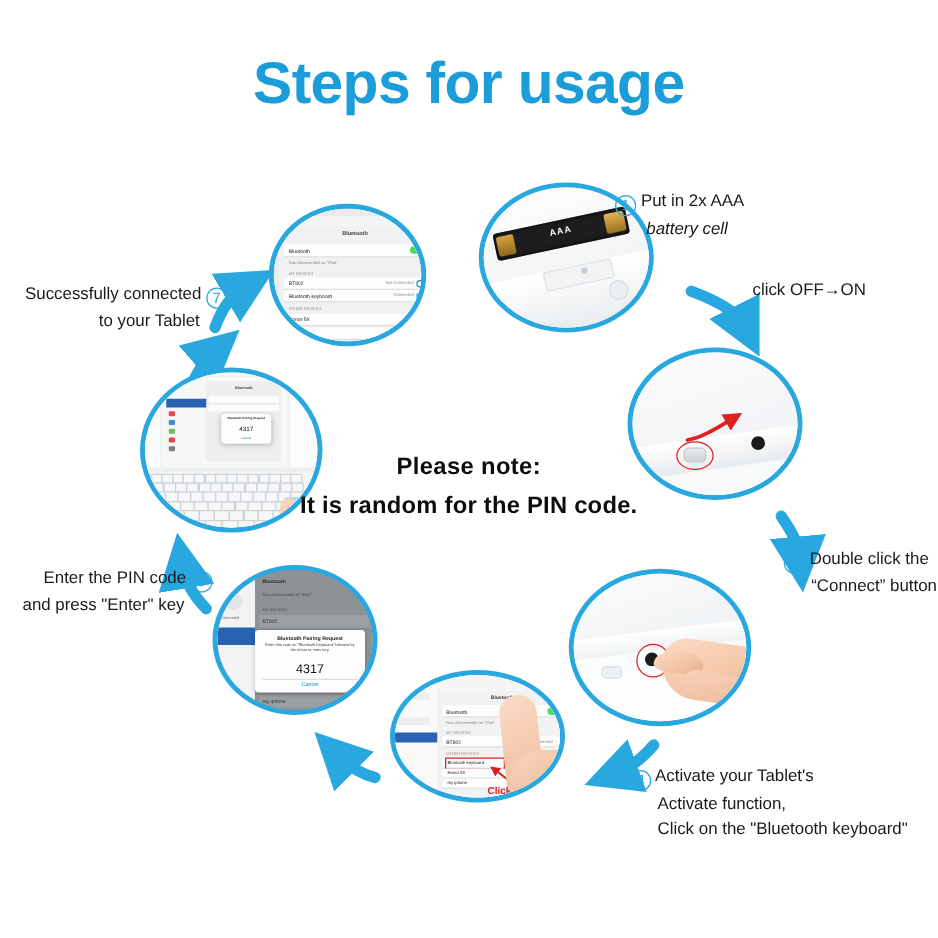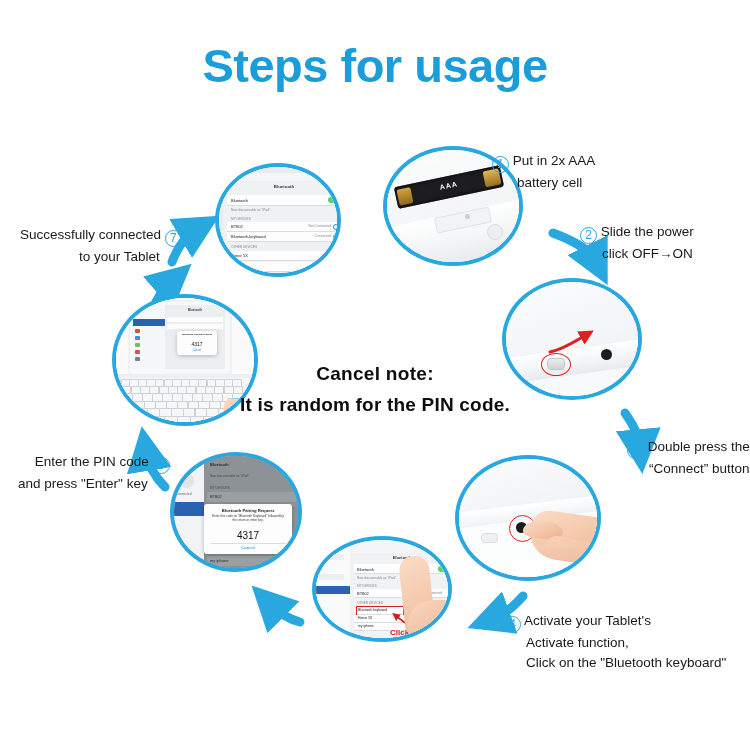--- a/index.html
+++ b/index.html
@@ -405,32 +405,30 @@
         <div class="rowlab" style="left:8px;top:80px;">Honor 5X</div>
         <div class="row" style="left:4px;top:89px;right:3px;height:9px;"></div>
         <div class="rowlab" style="left:8px;top:91px;">my iphone</div>
       </div>
     </div>
   </div>
 
   <div class="step" style="left:492px;top:131px;margin-top:20px;">
     <div class="ln"><span class="num">1</span>
       <span>Put in 2x AAA</span></div>
-    <div class="ln" style="padding-left:25px;"><span>battery cell</span></div>
+    <div class="ln" style="padding-left:25px;font-style:italic;"><span>battery cell</span></div>
   </div>
 
   <div class="step" style="left:580px;top:222px;">
-    <div class="ln"><span class="num">2</span>
-      <span>Slide the power</span></div>
     <div class="ln" style="padding-left:22px;"><span>click OFF→ON</span></div>
   </div>
 
   <div class="step" style="left:627px;top:437px;">
     <div class="ln"><span class="num">3</span>
-      <span>Double press the</span></div>
+      <span>Double click the</span></div>
     <div class="ln" style="padding-left:22px;"><span>“Connect” button</span></div>
   </div>
 
   <div class="step" style="left:504px;top:611px;">
     <div class="ln"><span class="num">4</span>
       <span>Activate your Tablet's</span></div>
     <div class="ln" style="padding-left:22px;"><span>Activate function,</span></div>
     <div class="ln" style="padding-left:22px;"><span>Click on the "Bluetooth keyboard"</span></div>
   </div>
 
@@ -440,16 +438,16 @@
       <span class="num">6</span></div>
     <div class="ln" style="padding-right:22px;"><span>and press "Enter" key</span></div>
   </div>
 
   <div class="step" style="left:20px;top:225px;text-align:right;">
     <div class="ln"><span>Successfully connected</span>
       <span class="num">7</span></div>
     <div class="ln" style="padding-right:22px;"><span>to your Tablet</span></div>
   </div>
 
-  <div class="note note-1">Cancel note:</div>
+  <div class="note note-1">Please note:</div>
   <div class="note note-2">It is random for the PIN code.</div>
 
 </div>
 
 </body></html>

